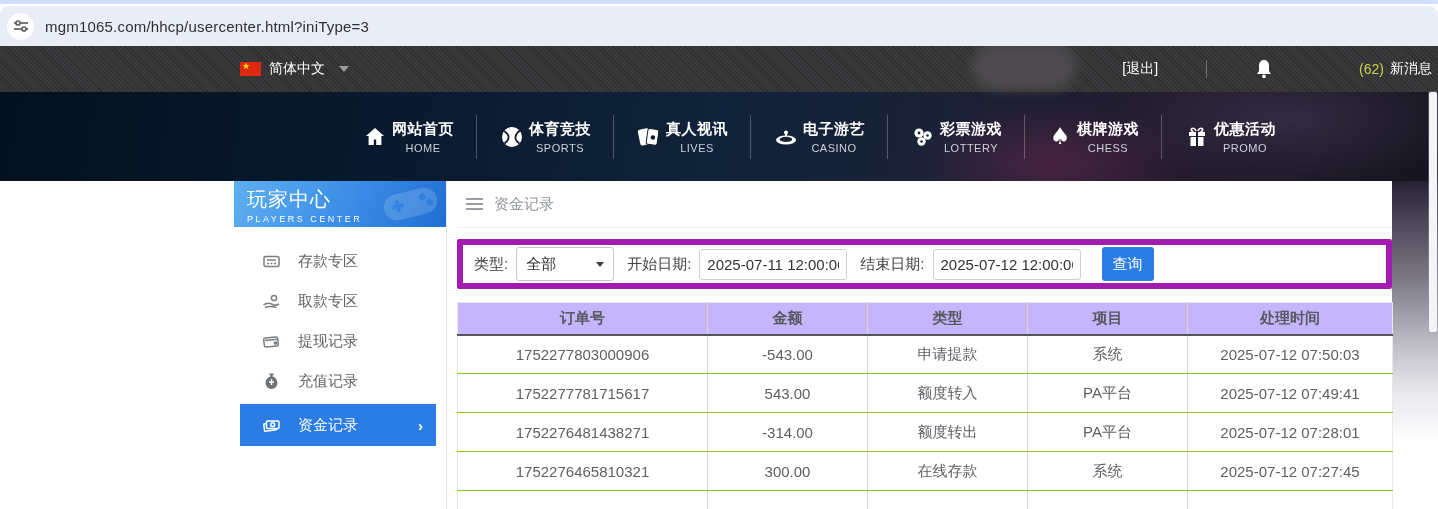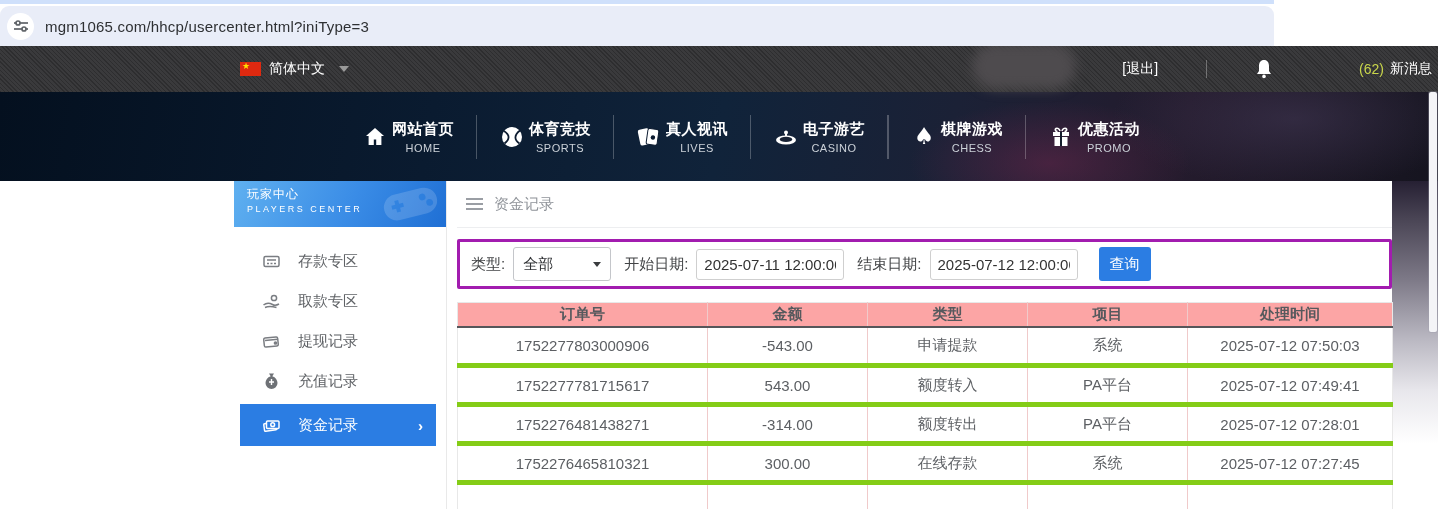--- a/index.html
+++ b/index.html
@@ -1,20 +1,20 @@
 <!DOCTYPE html>
 <html><head>
 <meta charset="utf-8">
 <style>
   * { margin:0; padding:0; box-sizing:border-box; }
   html,body { width:1438px; height:509px; overflow:hidden; }
   body { position:relative; background:#fff; font-family:"Liberation Sans", sans-serif; }
 
   
-  .chrome { position:absolute; top:0; left:0; width:1274px; height:46px; background:#fff; z-index:30; }
+  .chrome { position:absolute; top:0; left:0; width:1438px; height:46px; background:#fff; z-index:30; }
   .tabstrip { position:absolute; top:0; left:0; right:0; height:4px; background:#cfe0fb; }
   .urlbar { position:absolute; top:6px; left:0; right:0; height:40px; background:#e9edf8; border-radius:9px 9px 0 0; display:flex; align-items:center; }
   .site-info { width:27px; height:27px; background:#fff; border-radius:50%; margin-left:7px; display:flex; align-items:center; justify-content:center; cursor:pointer; }
   .url-text { margin-left:11px; font-size:15px; color:#2e3033; letter-spacing:0.2px; }
 
   
   .topbar { position:absolute; top:46px; left:0; width:1438px; height:46px;
     background:#3a3a3c;
     background-image:repeating-linear-gradient(45deg, rgba(0,0,0,0.22) 0 1px, transparent 1px 3px);
     z-index:20; }
@@ -49,48 +49,48 @@
 
   
   .right-strip { position:absolute; left:1392px; top:181px; width:46px; bottom:0;
     background:linear-gradient(#262033 0%, #4b4656 12%, #7d7987 30%, #b9b7c1 48%, #e8e7ec 64%, #ffffff 80%); }
   .scrollbar { position:absolute; right:0; top:46px; width:9px; bottom:0; z-index:40; }
   .scroll-thumb { position:absolute; right:1px; top:46px; width:8px; height:240px; background:#f4f4f7; border-radius:2px; box-shadow:0 0 0 1px rgba(160,160,175,0.35); cursor:pointer; }
 
   
   .sidebar { position:absolute; left:234px; top:181px; width:213px; bottom:0; background:#fff; border-right:1px solid #e9e9e9; }
   .sb-head { height:46px; background:linear-gradient(115deg,#5fb0f0 0%, #3a8ce6 55%, #1f6fd4 100%); color:#fff; padding:5px 0 0 13px; position:relative; overflow:hidden; }
-  .sb-title { font-size:12px; letter-spacing:1px; }
+  .sb-title { font-size:20px; letter-spacing:1px; }
   .sb-sub { font-size:9px; letter-spacing:2.5px; margin-top:1px; }
   .sb-ghost { position:absolute; right:6px; top:4px; opacity:0.35; transform:rotate(-14deg); }
   .sb-section { margin:16px 14px 0 14px; color:#8f9194; font-size:17px; padding-bottom:12px; position:relative; cursor:pointer; }
   .sb-underline { position:absolute; left:0; right:0; bottom:0; height:2px; background:#e0e0e0; }
   .sb-underline-blue { position:absolute; left:0; bottom:-1px; height:3px; width:43%; background:#2b7de3; }
   .sb-menu { margin-top:14px; }
   .sb-item { height:40px; display:flex; align-items:center; padding-left:27px; gap:17px; color:#5f6266; font-size:15px; cursor:pointer; }
   .sb-item.active { background:#2b7de3; color:#fff; height:42px; margin:3px 10px 3px 6px; padding-left:21px; position:relative; }
   .sb-item .chev { position:absolute; right:13px; font-size:15px; font-weight:bold; }
   .sb-ic { width:20px; height:20px; display:flex; align-items:center; justify-content:center; }
 
   
   .main { position:absolute; left:457px; top:181px; width:935px; bottom:0; background:#fff; }
   .main-title { height:47px; border-bottom:1px solid #edeef0; display:flex; align-items:center; gap:11px; padding-left:9px; color:#8f9399; font-size:15px; }
   .hamburger { display:flex; flex-direction:column; gap:3px; }
   .hamburger span { display:block; width:17px; height:2px; background:#9a9ea4; }
 
-  .filterbox { margin-top:11px; height:50px; border:3px solid #a21caf; border-radius:2px; display:flex; align-items:center; padding-left:11px; font-size:15px; color:#424446; }
+  .filterbox { margin-top:11px; height:50px; border:6px solid #a21caf; border-radius:2px; display:flex; align-items:center; padding-left:11px; font-size:15px; color:#424446; }
   .flabel { margin-right:8px; }
   .fselect { width:98px; height:34px; border:1px solid #c4c6ca; border-radius:3px; background:#fff; display:flex; align-items:center; justify-content:space-between; padding:0 9px; cursor:pointer; margin-right:13px; color:#2f3134; }
   .fselect .sel-caret { width:0; height:0; border-left:4px solid transparent; border-right:4px solid transparent; border-top:5px solid #3a3c3f; }
   .finput { width:148px; height:31px; border:1px solid #cfcfcf; border-radius:3px; font-size:15px; color:#333; padding:0 7px; font-family:"Liberation Sans", sans-serif; margin-right:13px; }
   .fbtn { width:52px; height:34px; background:#2b7de3; border:none; border-radius:3px; color:#fff; font-size:15px; margin-left:8px; cursor:pointer; font-family:"Liberation Sans", sans-serif; }
 
   table.records { margin-top:13px; width:935px; border-collapse:collapse; border:1px solid #e8e8e8; table-layout:fixed; }
-  .records th { height:24px; background:#fca5a5; color:#56595d; font-size:15px; font-weight:bold; border-bottom:2px solid #55565a; border-left:1px solid #f0caca; }
-  .records td { height:39px; text-align:center; color:#5c5f63; font-size:15px; border-left:1px solid #f0caca; border-bottom:5px solid #84cc16; background:#fff; }
+  .records th { height:32px; background:#c4b5fd; color:#56595d; font-size:15px; font-weight:bold; border-bottom:2px solid #55565a; border-left:1px solid #f0caca; }
+  .records td { height:39px; text-align:center; color:#5c5f63; font-size:15px; border-left:1px solid #f0caca; border-bottom:1px solid #84cc16; background:#fff; }
   .records th:first-child, .records td:first-child { border-left:none; }
 </style>
 </head>
 <body>
 
 <div class="chrome">
   <div class="tabstrip"></div>
   <div class="urlbar">
     <div class="site-info">
       <svg width="16" height="16" viewBox="0 0 16 16">
@@ -185,20 +185,36 @@
         <ellipse cx="13" cy="14.4" rx="6.2" ry="2.6" fill="#1a2436"></ellipse>
       </svg>
     </span>
     <span class="nav-txt">
       <span class="nav-zh">电子游艺</span>
       <span class="nav-en">CASINO</span>
     </span>
   </div>
   <span class="nav-sep"></span>
 
+  <div class="nav-item">
+    <span class="nav-ic">
+      <svg width="24" height="24" viewBox="0 0 24 24">
+        <circle cx="8" cy="8" r="4.6" fill="#fff"></circle>
+          <circle cx="8" cy="8" r="1.4" fill="#16243a"></circle>
+        <circle cx="16.5" cy="10.5" r="4.2" fill="#fff"></circle>
+          <circle cx="16.5" cy="10.5" r="1.3" fill="#16243a"></circle>
+        <circle cx="10.5" cy="16.5" r="4.2" fill="#fff"></circle>
+          <circle cx="10.5" cy="16.5" r="1.3" fill="#16243a"></circle>
+      </svg>
+    </span>
+    <span class="nav-txt">
+      <span class="nav-zh">彩票游戏</span>
+      <span class="nav-en">LOTTERY</span>
+    </span>
+  </div>
   <span class="nav-sep"></span>
 
   <div class="nav-item">
     <span class="nav-ic">
         <span class="spade-glyph">♠</span>
       </span>
     <span class="nav-txt">
       <span class="nav-zh">棋牌游戏</span>
       <span class="nav-en">CHESS</span>
     </span>

